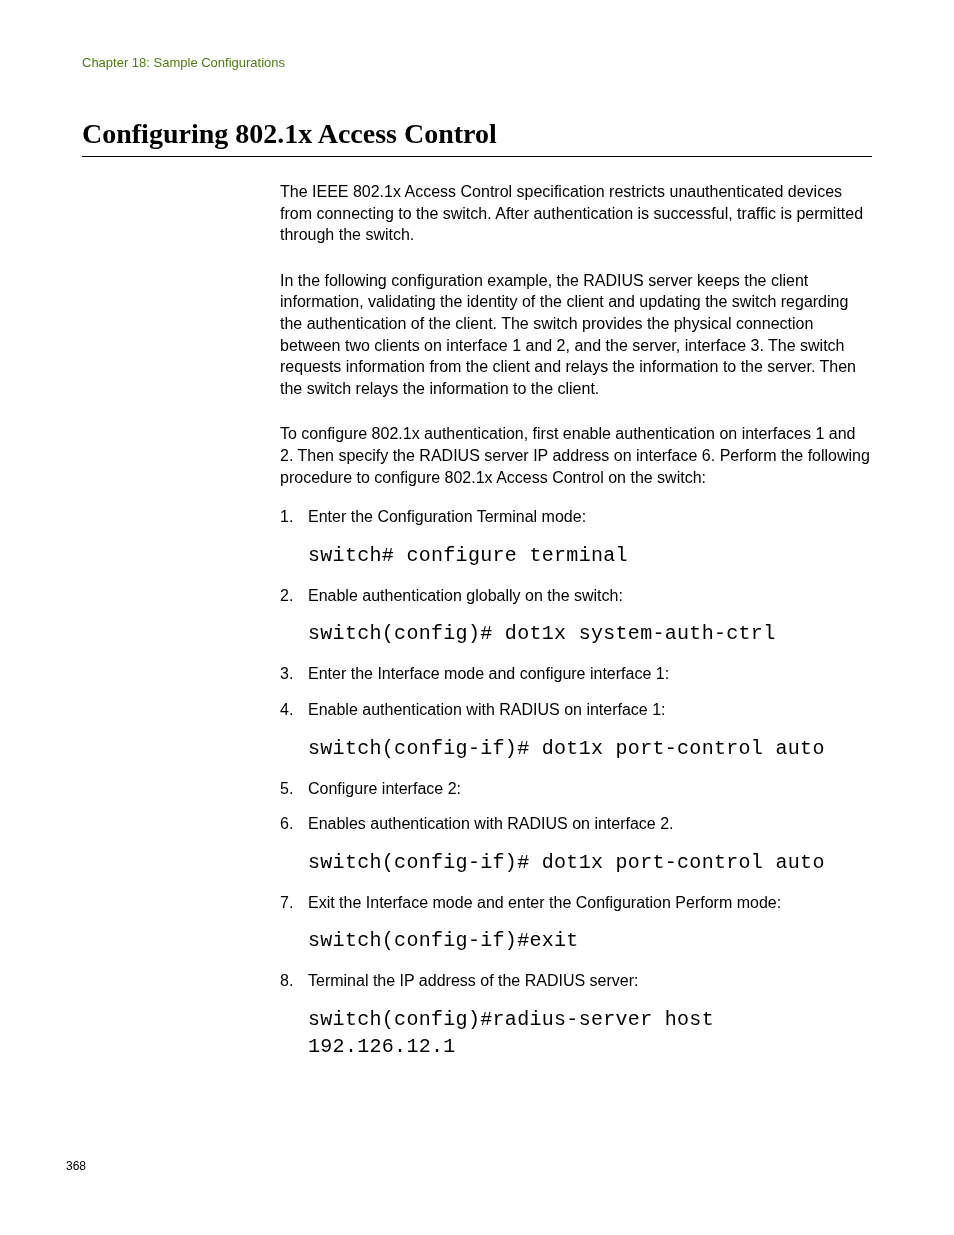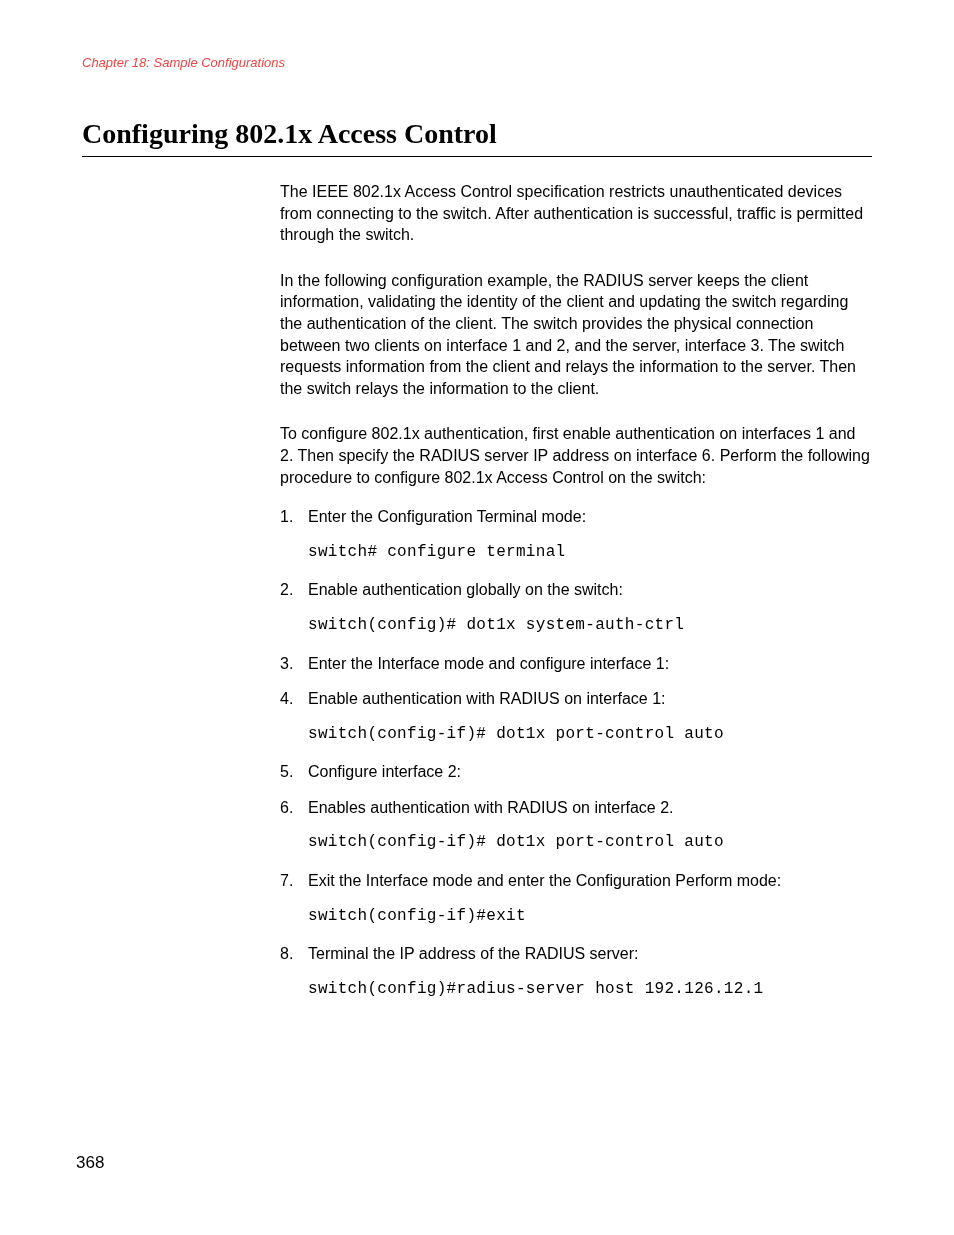--- a/index.html
+++ b/index.html
@@ -12,23 +12,22 @@
   }
   .page {
     padding: 55px 82px 50px 82px;
     box-sizing: border-box;
     width: 954px;
     min-height: 1235px;
     position: relative;
   }
   .chapter-header {
     font-size: 13px;
-    color: #ef4444;
+    color: #4d7c0f;
     margin-bottom: 48px;
-    font-style: italic;
   }
   .section-title {
     font-family: "Times New Roman", Times, serif;
     font-size: 28px;
     font-weight: bold;
     border-bottom: 1.5px solid #000;
     padding-bottom: 6px;
     margin-bottom: 20px;
   }
   .content-block {
@@ -46,31 +45,31 @@
   }
   .step-num {
     width: 28px;
     flex-shrink: 0;
   }
   .step-text {
     flex: 1;
   }
   .cmd {
     font-family: "Courier New", Courier, monospace;
-    font-size: 16px;
+    font-size: 20px;
     margin-left: 28px;
     margin-top: 2px;
     margin-bottom: 16px;
     letter-spacing: 0.3px;
   }
   .page-number {
     position: absolute;
     bottom: 62px;
-    left: 76px;
-    font-size: 17px;
+    left: 66px;
+    font-size: 12px;
   }
 </style>
 </head>
 <body>
 
 <div class="page">
 
   <div class="chapter-header">Chapter 18: Sample Configurations</div>
 
   <div class="section-title">Configuring 802.1x Access Control</div>

